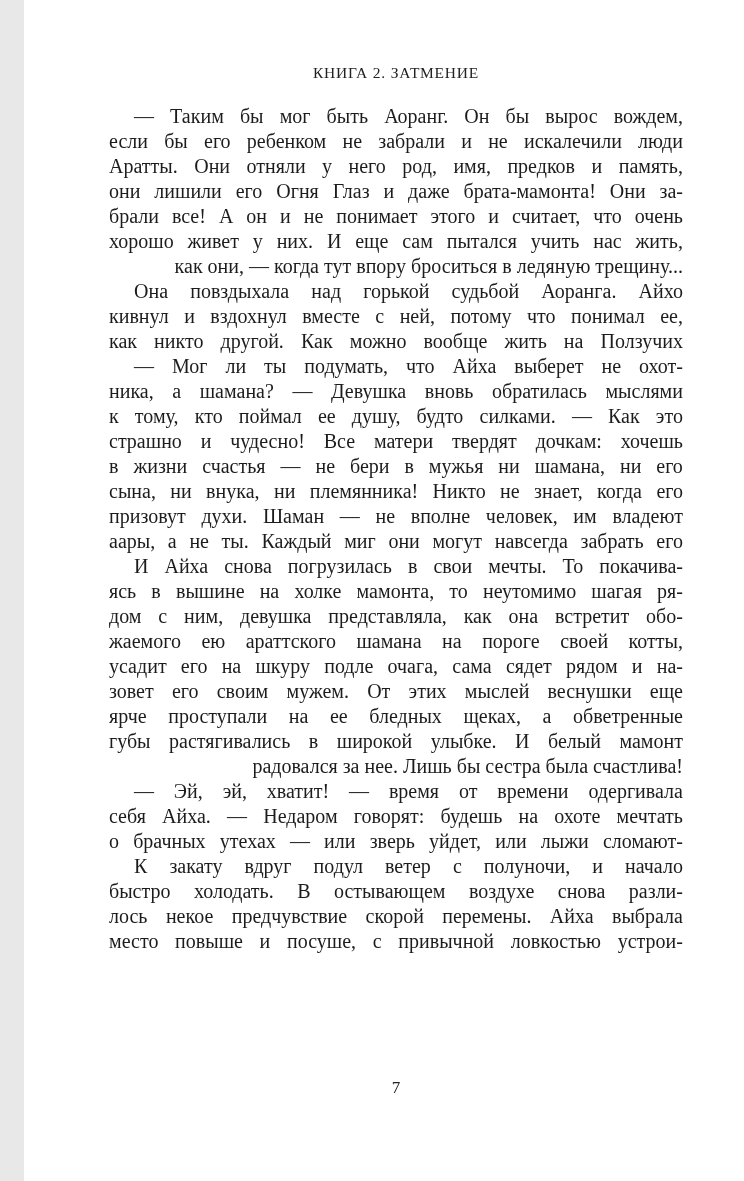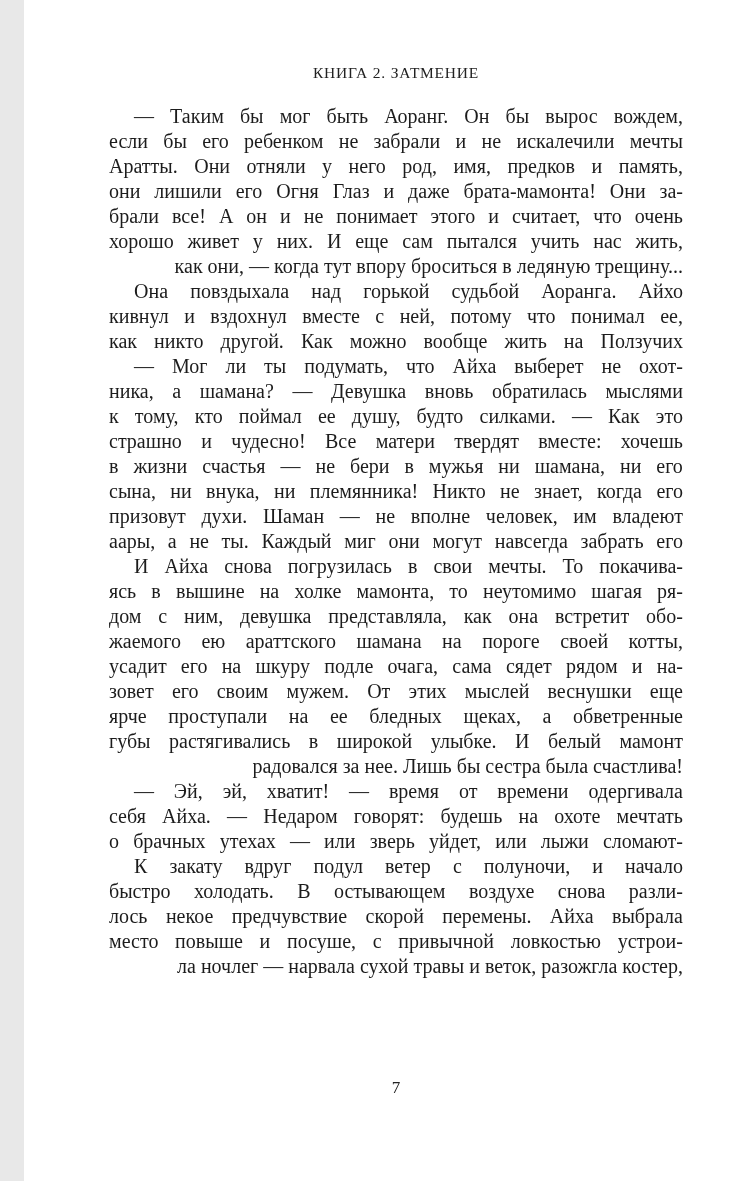--- a/index.html
+++ b/index.html
@@ -83,21 +83,21 @@
         <div class="line">
           <span>если</span>
           <span>бы</span>
           <span>его</span>
           <span>ребенком</span>
           <span>не</span>
           <span>забрали</span>
           <span>и</span>
           <span>не</span>
           <span>искалечили</span>
-          <span>мечты</span>
+          <span>люди</span>
         </div>
         <div class="line">
           <span>Аратты.</span>
           <span>Они</span>
           <span>отняли</span>
           <span>у</span>
           <span>него</span>
           <span>род,</span>
           <span>имя,</span>
           <span>предков</span>
@@ -215,21 +215,21 @@
           <span>Как</span>
           <span>это</span>
         </div>
         <div class="line">
           <span>страшно</span>
           <span>и</span>
           <span>чудесно!</span>
           <span>Все</span>
           <span>матери</span>
           <span>твердят</span>
-          <span>вместе:</span>
+          <span>дочкам:</span>
           <span>хочешь</span>
         </div>
         <div class="line">
           <span>в</span>
           <span>жизни</span>
           <span>счастья</span>
           <span>—</span>
           <span>не</span>
           <span>бери</span>
           <span>в</span>
@@ -436,18 +436,17 @@
         <div class="line">
           <span>место</span>
           <span>повыше</span>
           <span>и</span>
           <span>посуше,</span>
           <span>с</span>
           <span>привычной</span>
           <span>ловкостью</span>
           <span>устрои-</span>
         </div>
-        <div class="line last">ла ночлег — нарвала сухой травы и веток, разожгла костер,</div>
       </div>
     </div>
 
   <div class="page-number">7</div>
 </div>
 
 </body></html>

